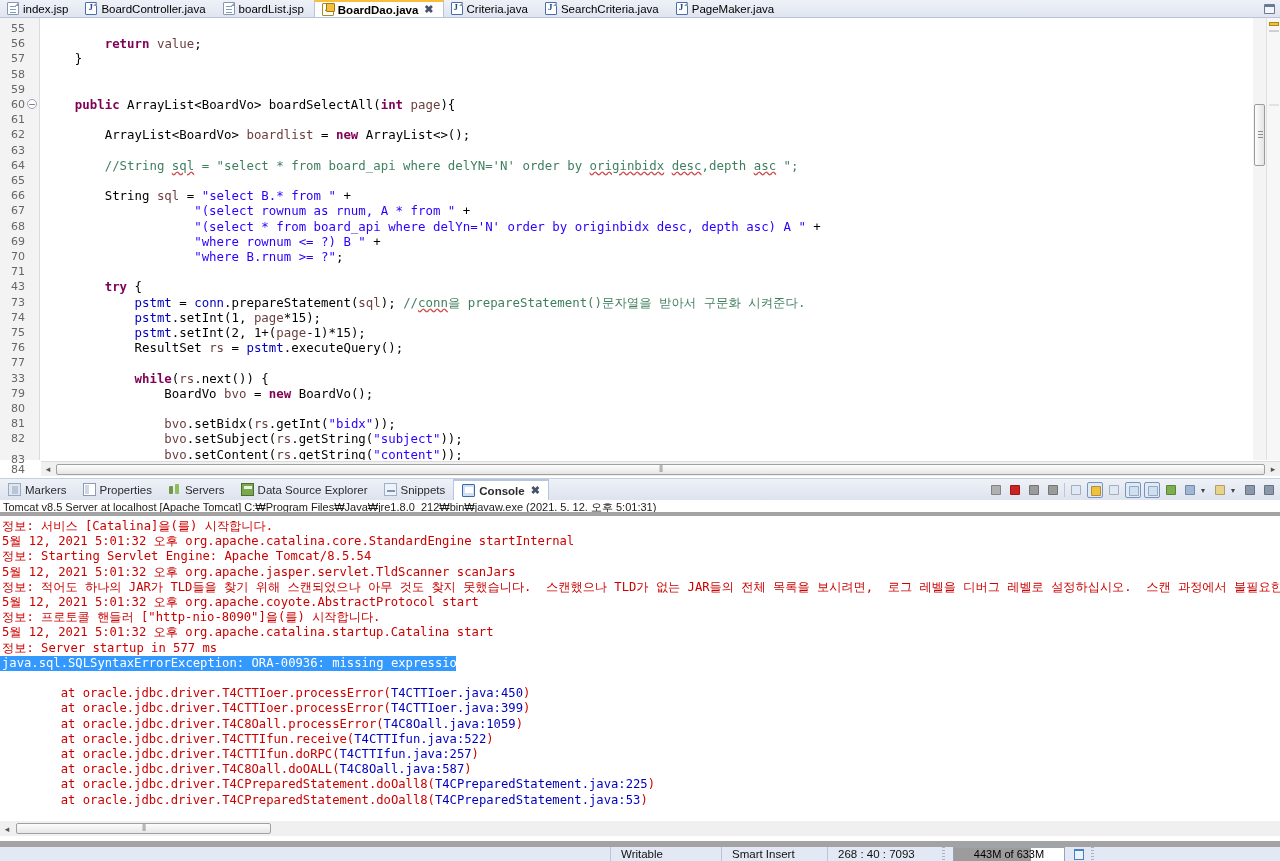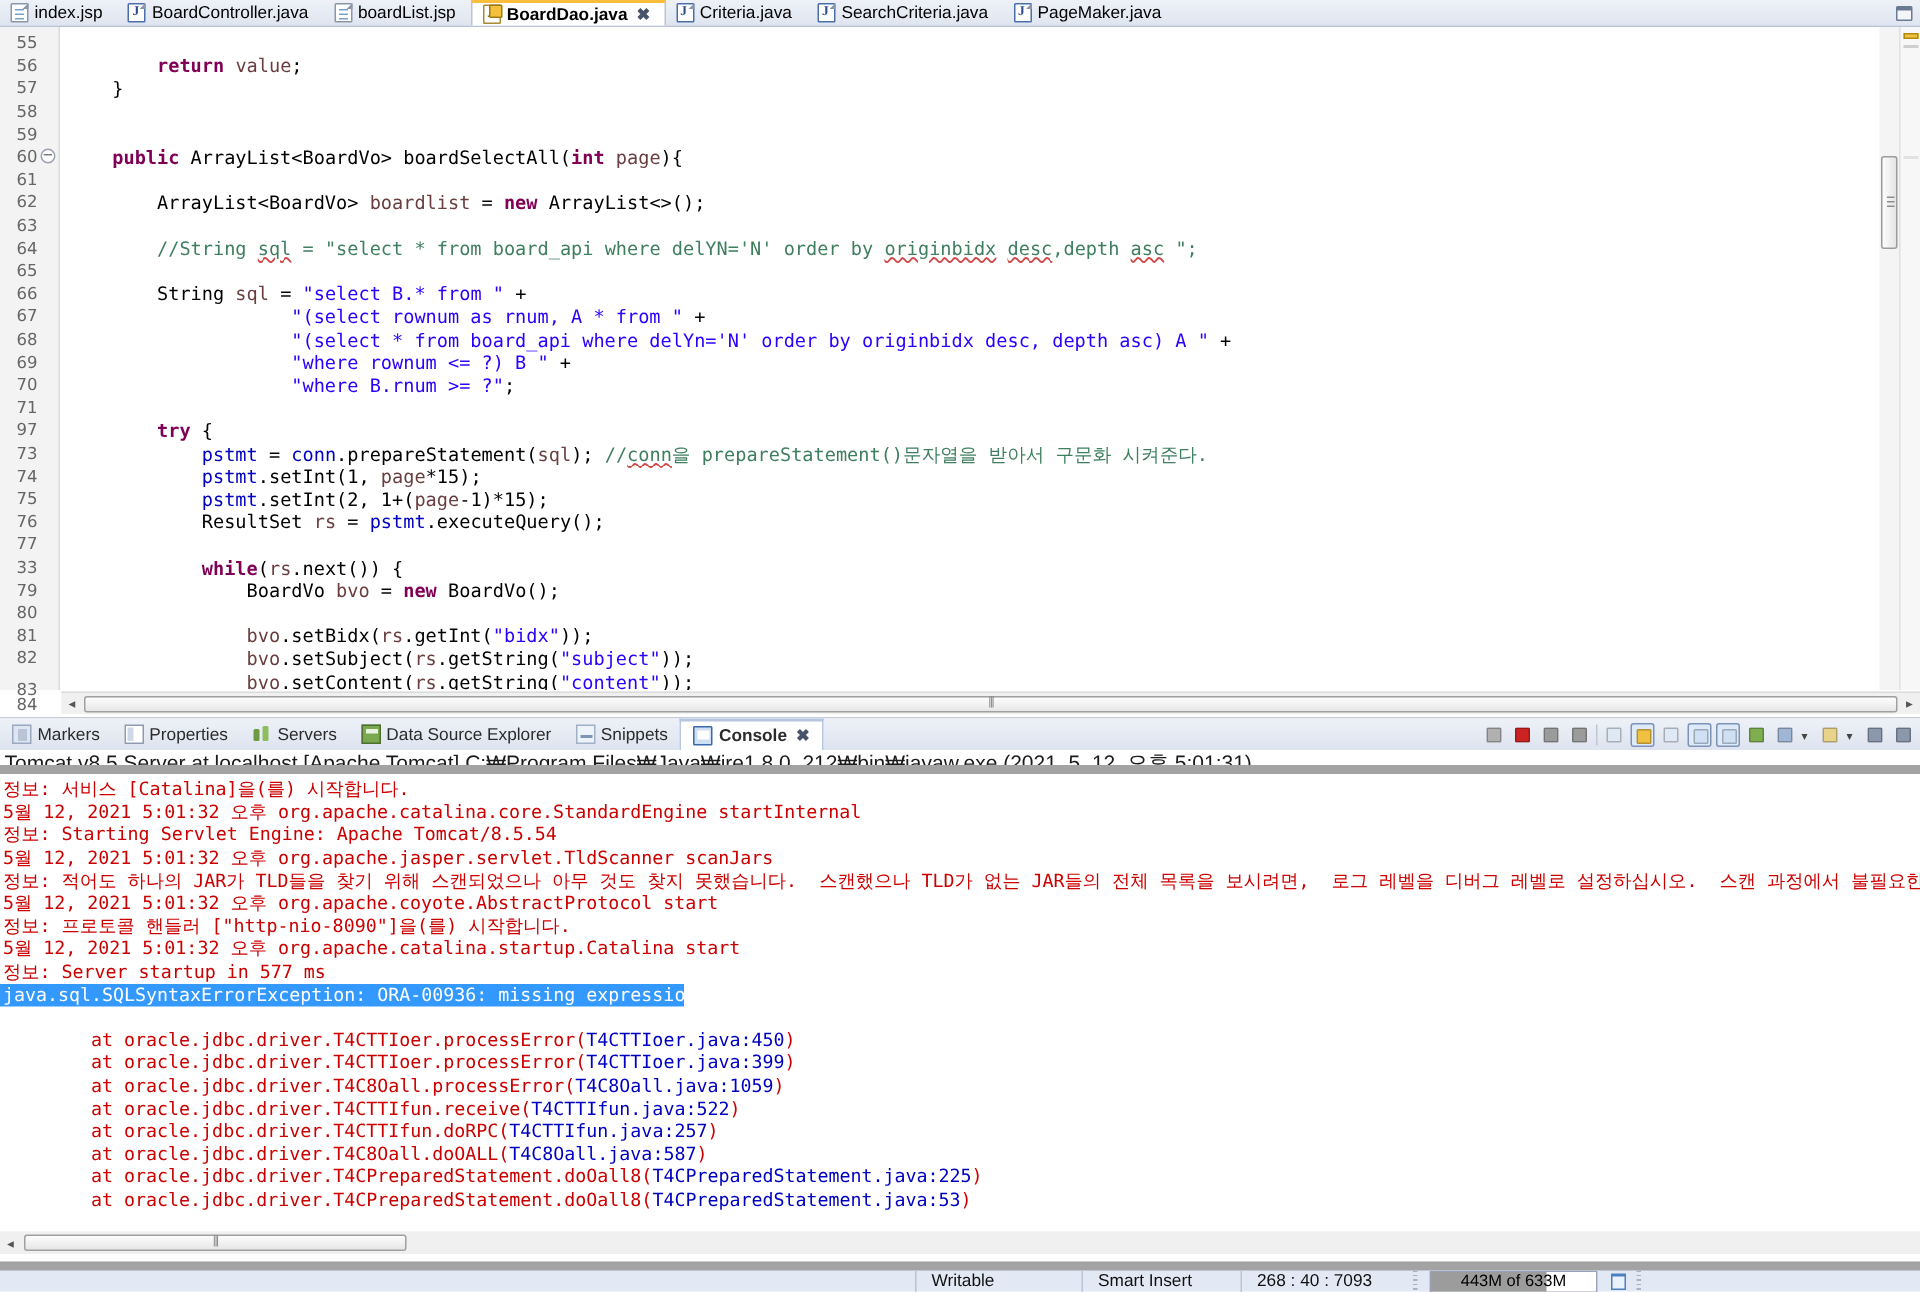--- a/index.html
+++ b/index.html
@@ -190,23 +190,23 @@
     position: absolute; right: 3px; top: 2px; height: 18px;
     display: flex; align-items: center; gap: 3px;
   }
   .tbtn { width: 16px; height: 16px; position: relative; display:inline-block; }
   .tbtn.framed { border: 1px solid #7b93b8; background: #dfeaf8; border-radius: 2px; }
   .tbtn.sep { width: 1px; height: 14px; background: #c0c7d4; }
   .sq { position: absolute; left: 3px; top: 3px; width: 10px; height: 10px; }
 
   #console-header {
     position: absolute; left: 0; top: 21px; width: 1280px; height: 16px;
-    font-size: 14px; color: #1a1a1a; padding-left: 3px;
+    font-size: 11px; color: #1a1a1a; padding-left: 3px;
     white-space: nowrap; overflow: hidden;
-    border-bottom: 6px solid #a3a3a3;
+    border-bottom: 4px solid #a3a3a3;
   }
   #console-body {
     position: absolute; left: 0; top: 37px; width: 1280px; height: 291px;
     overflow: hidden; background: #ffffff;
   }
   .coline {
     position: absolute; left: 2px; white-space: pre;
     font-family: "DejaVu Sans Mono", monospace;
     font-size: 12.2px; line-height: 15.2px; color: #cc0000;
   }
@@ -309,21 +309,21 @@
       <div class="lnum" style="top: 109.4px;">62</div>
       <div class="lnum" style="top: 124.6px;">63</div>
       <div class="lnum" style="top: 139.8px;">64</div>
       <div class="lnum" style="top: 155px;">65</div>
       <div class="lnum" style="top: 170.2px;">66</div>
       <div class="lnum" style="top: 185.4px;">67</div>
       <div class="lnum" style="top: 200.6px;">68</div>
       <div class="lnum" style="top: 215.8px;">69</div>
       <div class="lnum" style="top: 231px;">70</div>
       <div class="lnum" style="top: 246.2px;">71</div>
-      <div class="lnum" style="top: 261.4px;">97</div>
+      <div class="lnum" style="top: 261.4px;">43</div>
       <div class="lnum" style="top: 276.6px;">73</div>
       <div class="lnum" style="top: 291.8px;">74</div>
       <div class="lnum" style="top: 307px;">75</div>
       <div class="lnum" style="top: 322.2px;">76</div>
       <div class="lnum" style="top: 337.4px;">77</div>
       <div class="lnum" style="top: 352.6px;">33</div>
       <div class="lnum" style="top: 367.8px;">79</div>
       <div class="lnum" style="top: 383px;">80</div>
       <div class="lnum" style="top: 398.2px;">81</div>
       <div class="lnum" style="top: 413.4px;">82</div>

